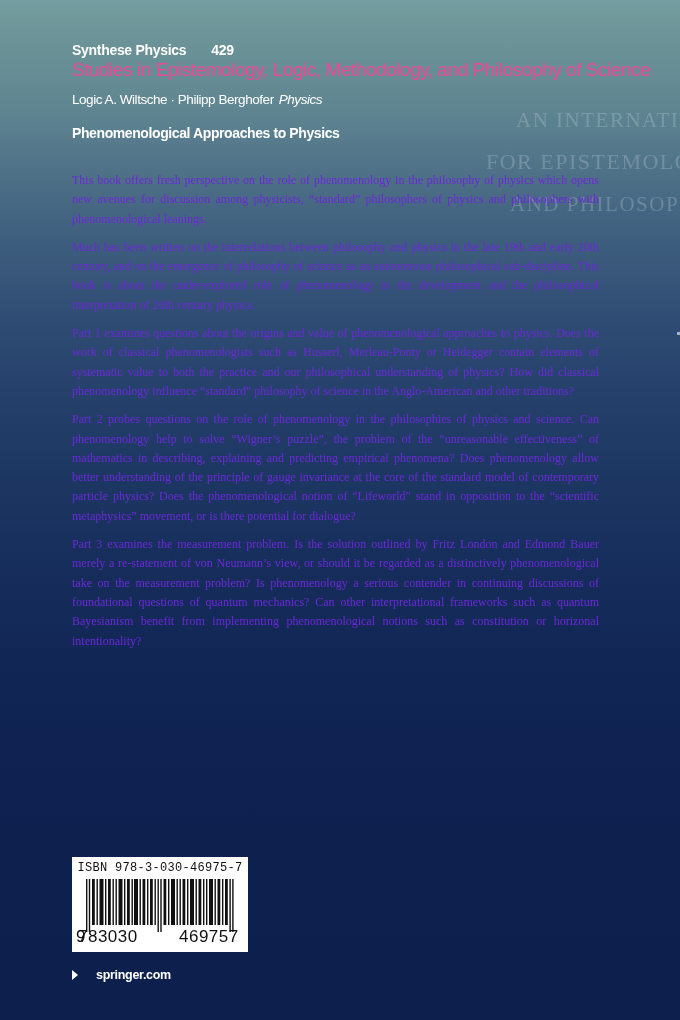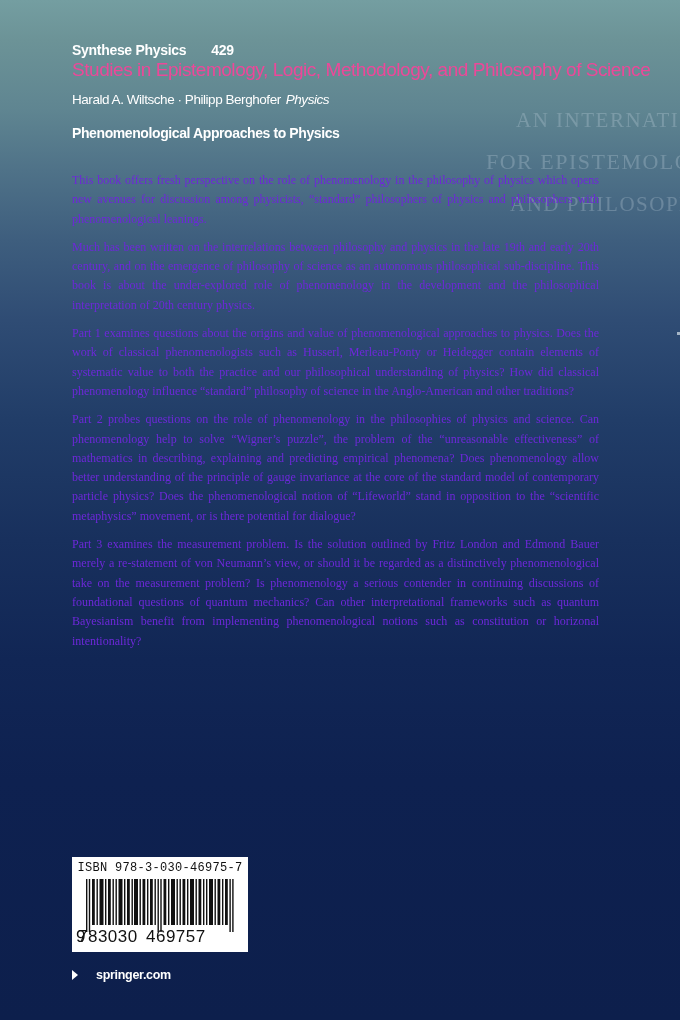--- a/index.html
+++ b/index.html
@@ -138,21 +138,21 @@
       left: 0;
       top: 70px;
       width: 100%;
       font-family: "Liberation Sans", "DejaVu Sans", sans-serif;
       font-size: 17px;
       color: #111;
       line-height: 20px;
     }
     .barcode-digits .first { position: absolute; left: 4px; }
     .barcode-digits .left { position: absolute; left: 6px; letter-spacing: 0.5px; }
-    .barcode-digits .right { position: absolute; left: 74px; letter-spacing: 0.5px; }
+    .barcode-digits .right { position: absolute; left: 107px; letter-spacing: 0.5px; }
 
     .springer-link {
       position: absolute;
       left: 72px;
       top: 957px;
       font-family: "Liberation Sans", "DejaVu Sans", sans-serif;
       font-weight: bold;
       font-size: 12.5px;
       letter-spacing: -0.3px;
       color: #ffffff;
@@ -189,21 +189,21 @@
   <div class="watermark wm1">AN INTERNATION</div>
   <div class="watermark wm2">FOR EPISTEMOLOGY,</div>
   <div class="watermark wm3">AND PHILOSOPHY</div>
 
   <div class="series">
     <div class="series-title">
       <span>Synthese Physics</span><span class="num">429</span>
     </div>
     <div class="series-sub">Studies in Epistemology, Logic, Methodology, and Philosophy of Science</div>
     <div class="editors">
-      <span>Harald A. Wiltsche · Philipp Berghofer</span><span class="role">Physics</span>
+      <span>Logic A. Wiltsche · Philipp Berghofer</span><span class="role">Physics</span>
     </div>
     <div class="book-title">Phenomenological Approaches to Physics</div>
   </div>
 
   <div class="blurb">
     <p>This book offers fresh perspective on the role of phenomenology in the philosophy of physics which opens new avenues for discussion among physicists, “standard” philosophers of physics and philosophers with phenomenological leanings.</p>
     <p>Much has been written on the interrelations between philosophy and physics in the late 19th and early 20th century, and on the emergence of philosophy of science as an autonomous philosophical sub-discipline. This book is about the under-explored role of phenomenology in the development and the philosophical interpretation of 20th century physics.</p>
     <p>Part 1 examines questions about the origins and value of phenomenological approaches to physics. Does the work of classical phenomenologists such as Husserl, Merleau-Ponty or Heidegger contain elements of systematic value to both the practice and our philosophical understanding of physics? How did classical phenomenology influence “standard” philosophy of science in the Anglo-American and other traditions?</p>
     <p>Part 2 probes questions on the role of phenomenology in the philosophies of physics and science. Can phenomenology help to solve “Wigner’s puzzle”, the problem of the “unreasonable effectiveness” of mathematics in describing, explaining and predicting empirical phenomena? Does phenomenology allow better understanding of the principle of gauge invariance at the core of the standard model of contemporary particle physics? Does the phenomenological notion of “Lifeworld” stand in opposition to the “scientific metaphysics” movement, or is there potential for dialogue?</p>
     <p>Part 3 examines the measurement problem. Is the solution outlined by Fritz London and Edmond Bauer merely a re-statement of von Neumann’s view, or should it be regarded as a distinctively phenomenological take on the measurement problem? Is phenomenology a serious contender in continuing discussions of foundational questions of quantum mechanics? Can other interpretational frameworks such as quantum Bayesianism benefit from implementing phenomenological notions such as constitution or horizonal intentionality?</p>

